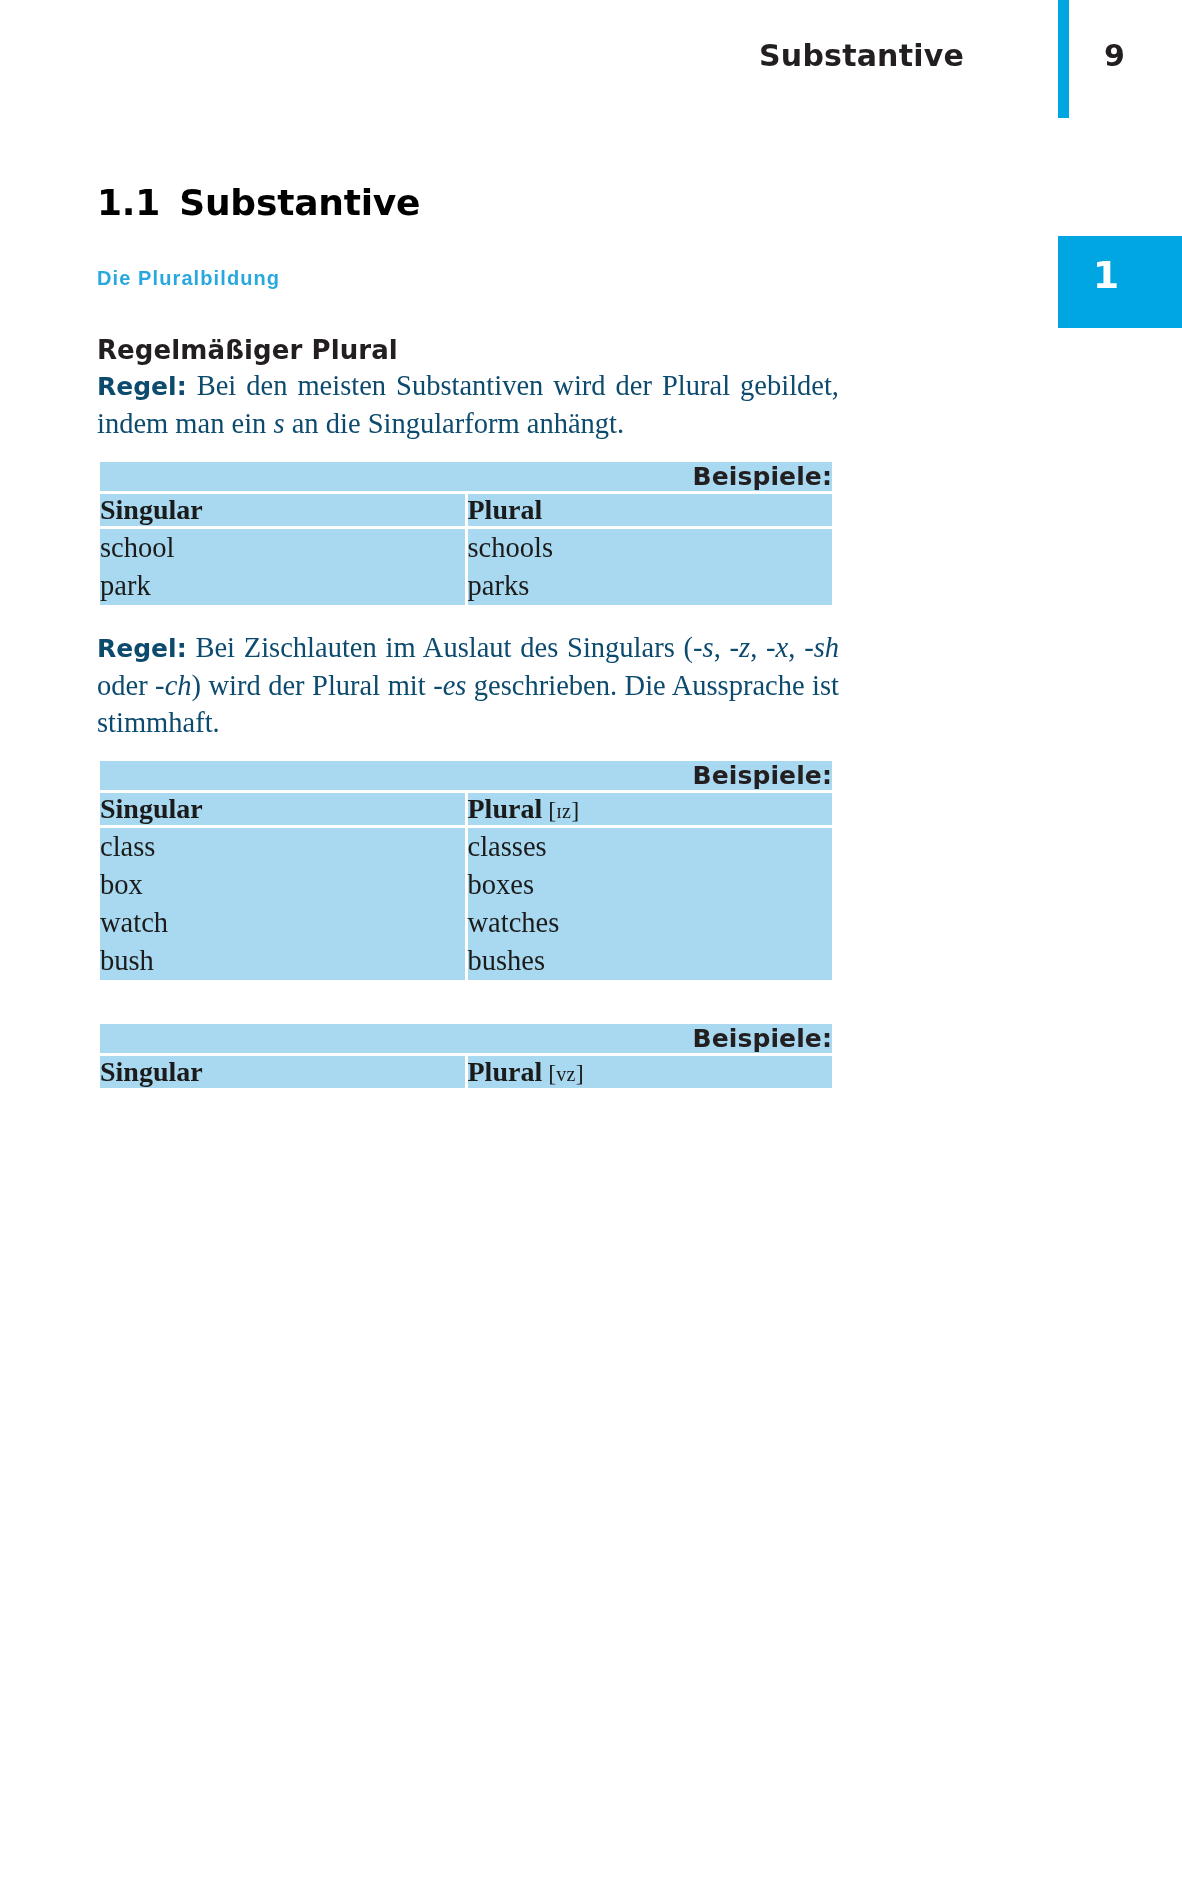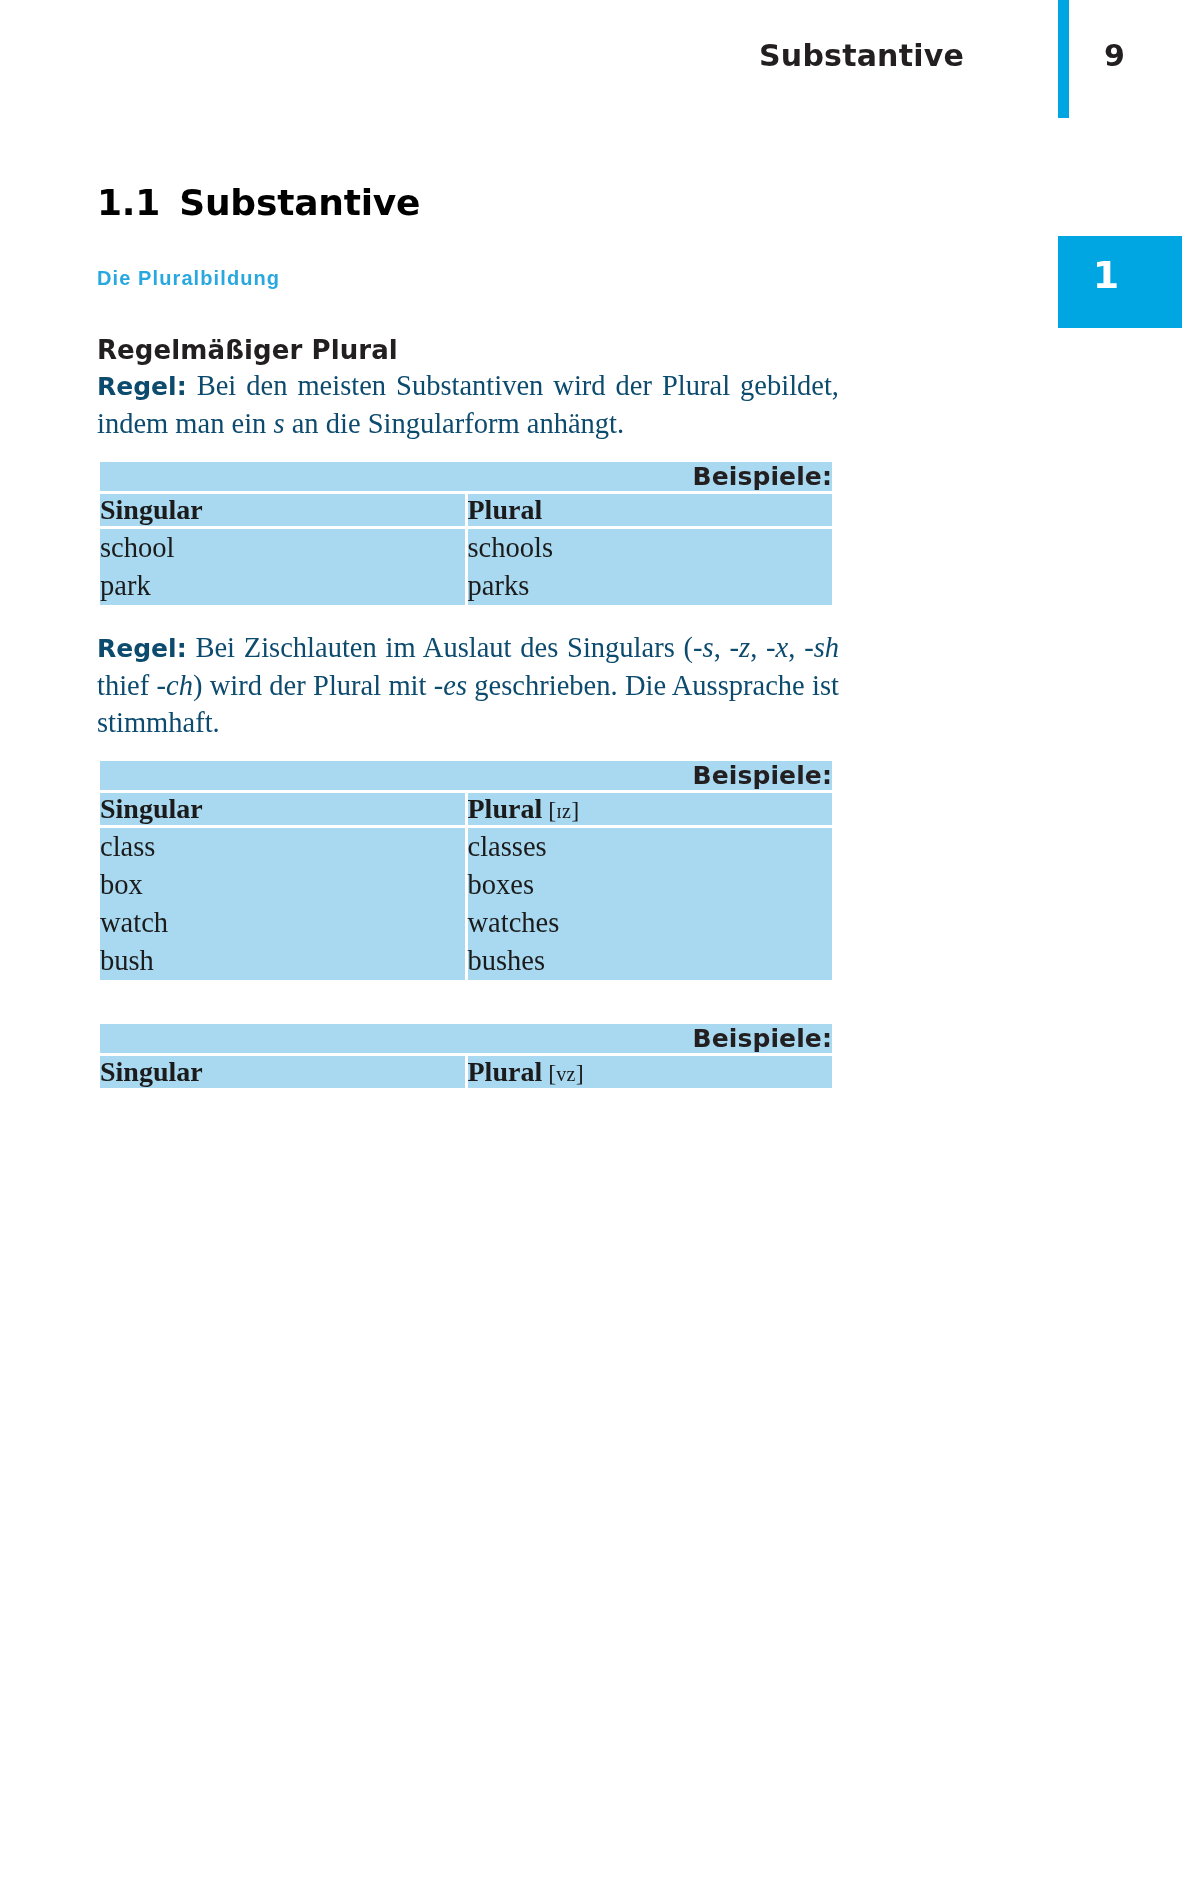--- a/index.html
+++ b/index.html
@@ -248,21 +248,21 @@
             <li>schools</li>
             <li>parks</li>
           </ul>
         </td>
       </tr>
     </tbody>
       </table>
 
     <div class="spacer-after-table"></div>
 
-    <p class="rule-text"><span class="lbl">Regel:</span><span> Bei Zischlauten im Auslaut des Singulars (-</span><i>s</i><span>, -</span><i>z</i><span>, -</span><i>x</i><span>, -</span><i>sh</i><span> thief -</span><i>ch</i><span>) wird der Plural mit -</span><i>es</i><span> geschrieben. Die Aussprache ist stimmhaft.</span></p>
+    <p class="rule-text"><span class="lbl">Regel:</span><span> Bei Zischlauten im Auslaut des Singulars (-</span><i>s</i><span>, -</span><i>z</i><span>, -</span><i>x</i><span>, -</span><i>sh</i><span> oder -</span><i>ch</i><span>) wird der Plural mit -</span><i>es</i><span> geschrieben. Die Aussprache ist stimmhaft.</span></p>
 
     <table class="examples">
       <tbody>
           <tr>
         <td class="caption-cell" colspan="2">Beispiele:</td>
       </tr>
       <tr>
         <td class="colhead">Singular</td>
         <td class="colhead"><span>Plural</span><span class="phon"> [<span class="ipa">ɪz</span>]</span></td>
       </tr>

